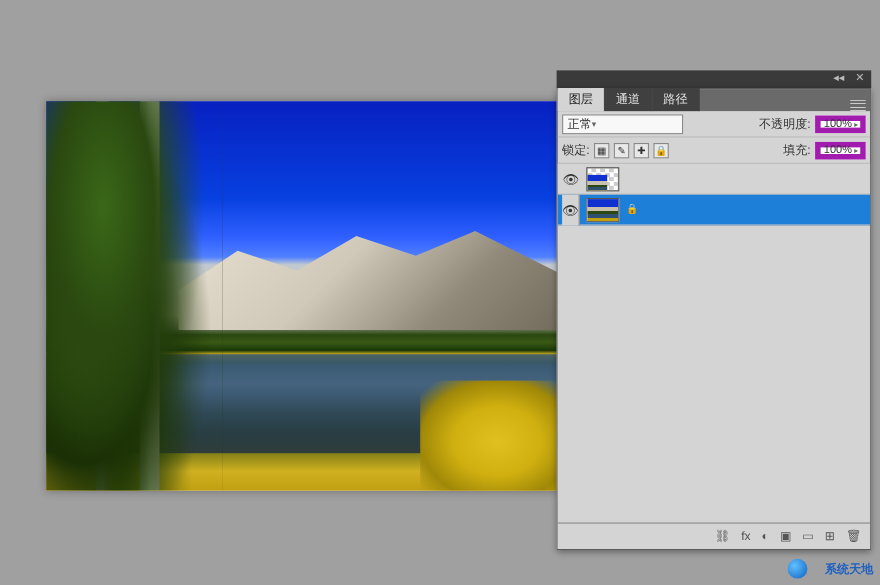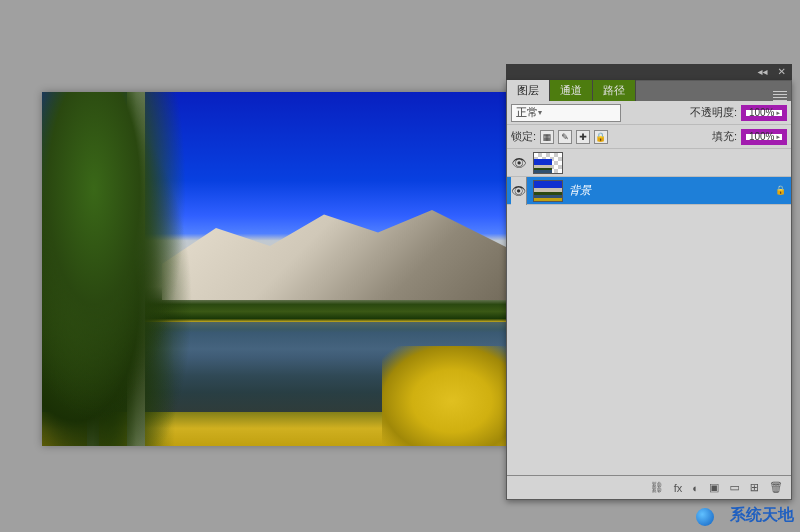--- a/index.html
+++ b/index.html
@@ -35,21 +35,21 @@
 
 .topbar { position: absolute; top: 64px; right: 8px; width: 286px; height: 16px; background: #3a3a3a; display: flex; justify-content: flex-end; align-items: center; padding-right: 6px; gap: 10px; }
 .topbar span { color: #bbb; font-size: 10px; line-height: 1; cursor: default; }
 
 .panel {
   position: absolute; top: 80px; right: 8px; width: 286px; height: 420px;
   background: #d4d4d4; border: 1px solid #5a5a5a; display: flex; flex-direction: column;
   box-shadow: 0 2px 6px rgba(0,0,0,.4);
 }
 .tabs { display: flex; background: #6a6a6a; height: 20px; align-items: flex-end; }
-.tab { font-size: 11px; color: #e0e0e0; padding: 3px 10px; background: #4d7c0f; border-right: 1px solid #444; cursor: pointer; }
+.tab { font-size: 11px; color: #e0e0e0; padding: 3px 10px; background: #404040; border-right: 1px solid #444; cursor: pointer; }
 .tab.active { background: #d4d4d4; color: #222; }
 .tabs-fill { flex: 1; display: flex; justify-content: flex-end; padding-right: 4px; align-items: center; }
 .menu-lines { width: 14px; height: 10px; background: repeating-linear-gradient(#ccc, #ccc 1px, transparent 1px, transparent 3px); }
 
 .row { display: flex; align-items: center; height: 24px; padding: 0 4px; border-bottom: 1px solid #bbb; font-size: 11px; color: #333; gap: 4px; }
 .blend { width: 110px; height: 18px; background: #f8f8f8; border: 1px solid #888; padding: 1px 4px; font-size: 11px; display: flex; align-items: center; }
 .blend .arr { font-size: 8px; color: #666; }
 .spacer { flex: 1; }
 .pct { width: 46px; height: 16px; background: #fff; border: 5px solid #a21caf; font-size: 10px; display: flex; align-items: center; justify-content: flex-end; padding-right: 2px; }
 .pct .arr { font-size: 7px; margin-left: 2px; color: #666; }
@@ -64,21 +64,21 @@
 .thumb.trans { background: repeating-conic-gradient(#ccc 0 25%, #fff 0 50%) 0 0/8px 8px; }
 .thumb-inner { position: absolute; inset: 0; background: linear-gradient(to bottom, #1030d0 0 35%, #c8c0b0 35% 55%, #2a4810 55% 68%, #305070 68% 85%, #c0a010 85% 100%); }
 .thumb.trans .thumb-inner { left: 0; top: 6px; width: 18px; height: 16px; }
 .lname { flex: 1; }
 .lname.italic { font-style: italic; }
 .lock-badge { width: 12px; height: 12px; font-size: 9px; color: #fff; }
 
 .footer { height: 24px; border-top: 1px solid #888; background: #d4d4d4; display: flex; align-items: center; justify-content: flex-end; gap: 10px; padding: 0 8px; color: #555; font-size: 11px; }
 .footer span { cursor: pointer; }
 
-.watermark { position: absolute; right: 6px; bottom: 6px; font-size: 16px; color: #2060c0; font-weight: bold; display: flex; align-items: flex-end; gap: 16px; }
+.watermark { position: absolute; right: 6px; bottom: 6px; font-size: 11px; color: #2060c0; font-weight: bold; display: flex; align-items: center; gap: 16px; }
 .wm-ico { width: 18px; height: 18px; border-radius: 50%; background: radial-gradient(circle at 35% 35%, #60c0ff, #1060c0); }
 </style>
 </head>
 <body>
 
 <div class="canvas">
   <div class="landscape">
     <div class="mtn"></div>
     <div class="lake"></div>
     <div class="trunk2"></div>
@@ -135,21 +135,20 @@
       <div class="eye">👁</div>
       <div class="thumb trans">
           <div class="thumb-inner"></div>
         </div>
     </div>
     <div class="layer selected">
       <div class="eye">👁</div>
       <div class="thumb">
           <div class="thumb-inner"></div>
         </div>
-      <div class="lname italic">背景</div>
       <div class="lock-badge">🔒</div>
     </div>
   </div>
 
   <div class="footer">
     <span>⛓</span>
     <span>fx</span>
     <span>◐</span>
     <span>▣</span>
     <span>▭</span>

